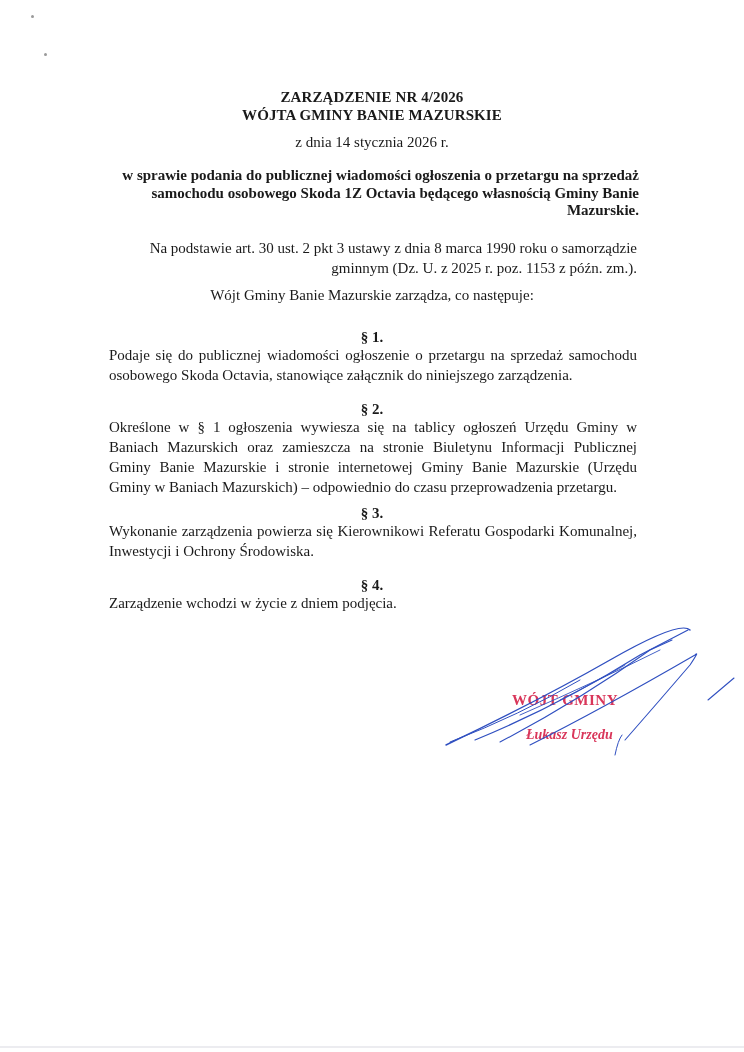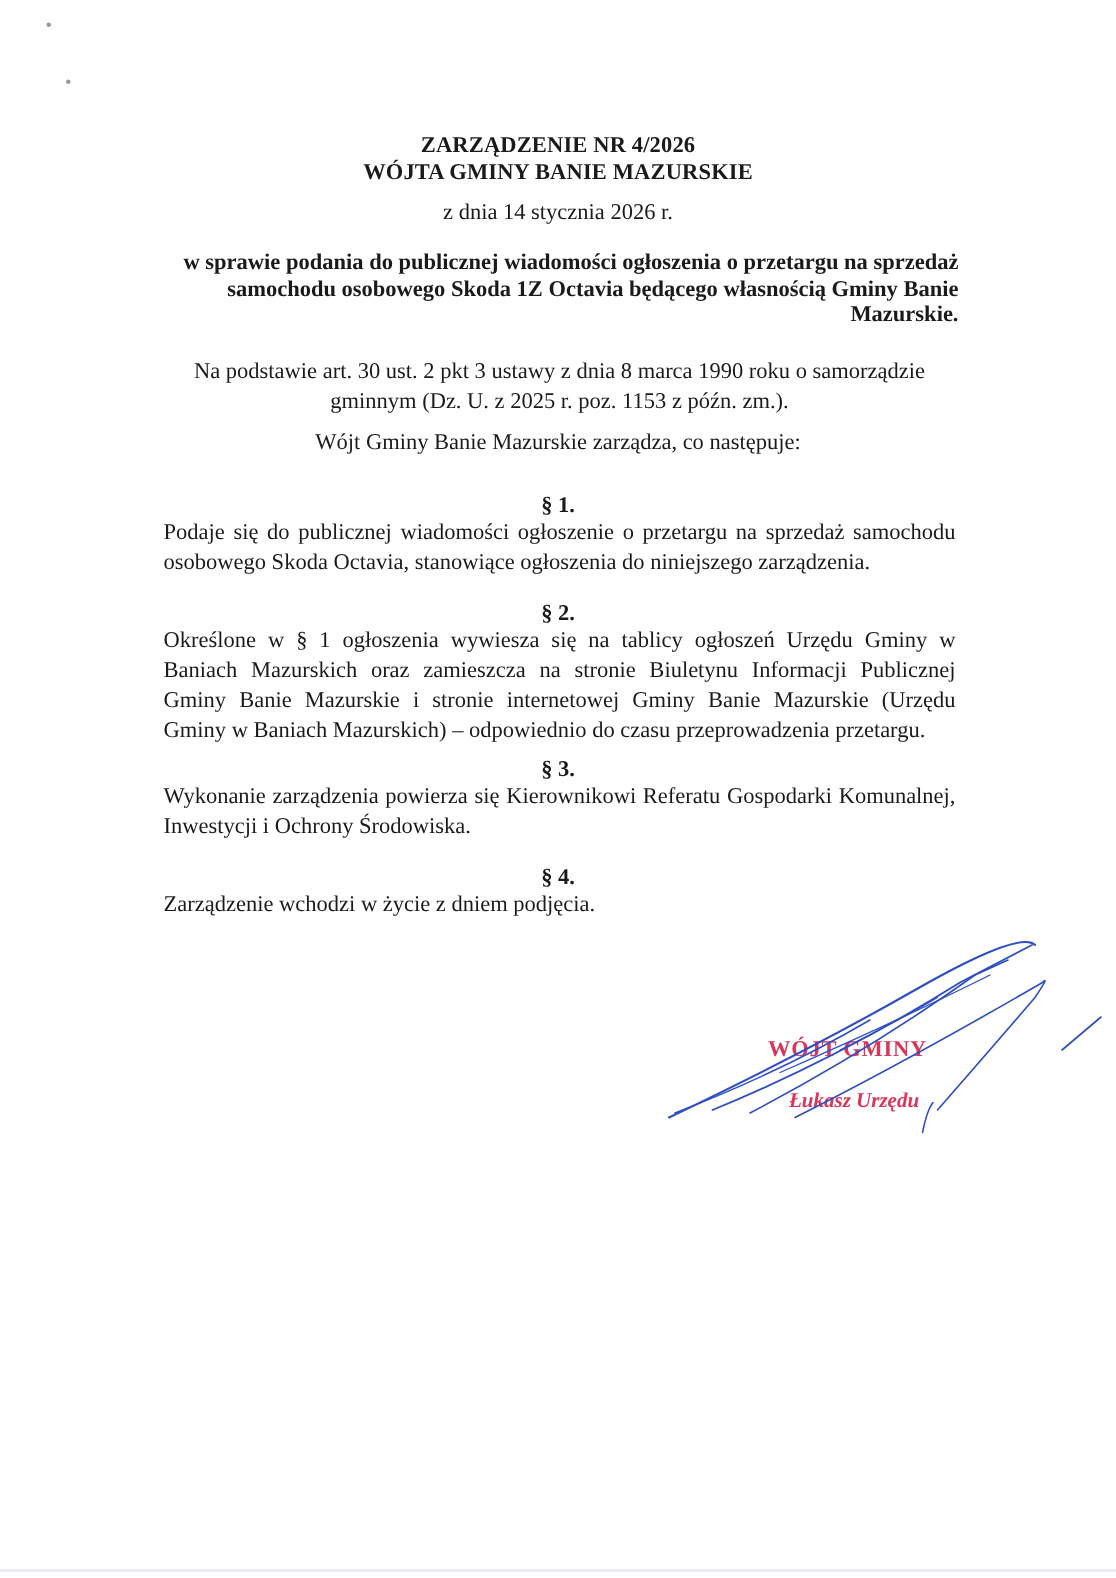--- a/index.html
+++ b/index.html
@@ -4,21 +4,21 @@
 <style>
   html, body { margin: 0; padding: 0; background: #ffffff; }
   body { width: 744px; height: 1052px; position: relative; overflow: hidden;
          font-family: "Liberation Serif", "DejaVu Serif", serif; color: #1a1a1a; }
   .page { position: absolute; inset: 0; }
   .center { position: absolute; left: 0; width: 744px; text-align: center; }
   .title { font-weight: bold; font-size: 15px; line-height: 18px; letter-spacing: 0.1px; }
   .date { font-size: 15px; }
   .subject { position: absolute; left: 109px; width: 530px; font-weight: bold; font-size: 15px; line-height: 17.5px; text-align: right; }
   .para { position: absolute; left: 109px; width: 528px; font-size: 15px; line-height: 20px; text-align: justify; }
-  .para.nojust { text-align: center; }
+  .para.nojust { text-align: right; }
   .sect { font-weight: bold; font-size: 15px; }
   .speck { position: absolute; width: 3px; height: 3px; background: #9a9a9a; border-radius: 50%; }
   .stamp { position: absolute; color: #d9365a; font-weight: bold; font-size: 15px; font-family: "Liberation Serif", serif; }
   .stamp.name { font-style: italic; font-size: 14px; }
   .sig { position: absolute; left: 0; top: 0; }
   .bottom-line { position: absolute; left: 0; top: 1046px; width: 744px; height: 2px; background: #ececf0; }
 </style>
 </head>
 <body>
 
@@ -34,21 +34,21 @@
 
   <div class="center date" style="top:134px;">z dnia 14 stycznia 2026 r.</div>
 
   <div class="subject" style="top:167px;">w sprawie podania do publicznej wiadomości ogłoszenia o przetargu na sprzedaż samochodu osobowego Skoda 1Z Octavia będącego własnością Gminy Banie Mazurskie.</div>
 
   <div class="para nojust" style="top:238px;">Na podstawie art. 30 ust. 2 pkt 3 ustawy z dnia 8 marca 1990 roku o samorządzie gminnym (Dz. U. z 2025 r. poz. 1153 z późn. zm.).</div>
 
   <div class="center date" style="top:287px;">Wójt Gminy Banie Mazurskie zarządza, co następuje:</div>
 
   <div class="center sect" style="top:329px;">§ 1.</div>
-  <div class="para" style="top:345px;">Podaje się do publicznej wiadomości ogłoszenie o przetargu na sprzedaż samochodu osobowego Skoda Octavia, stanowiące ogłoszenia do niniejszego zarządzenia.</div>
+  <div class="para" style="top:345px;">Podaje się do publicznej wiadomości ogłoszenie o przetargu na sprzedaż samochodu osobowego Skoda Octavia, stanowiące załącznik do niniejszego zarządzenia.</div>
 
   <div class="center sect" style="top:401px;">§ 2.</div>
   <div class="para" style="top:417px;">Określone w § 1 ogłoszenia wywiesza się na tablicy ogłoszeń Urzędu Gminy w Baniach Mazurskich oraz zamieszcza na stronie Biuletynu Informacji Publicznej Gminy Banie Mazurskie i stronie internetowej Gminy Banie Mazurskie (Urzędu Gminy w Baniach Mazurskich) – odpowiednio do czasu przeprowadzenia przetargu.</div>
 
   <div class="center sect" style="top:505px;">§ 3.</div>
   <div class="para" style="top:521px;">Wykonanie zarządzenia powierza się Kierownikowi Referatu Gospodarki Komunalnej, Inwestycji i Ochrony Środowiska.</div>
 
   <div class="center sect" style="top:577px;">§ 4.</div>
   <div class="para" style="top:593px;">Zarządzenie wchodzi w życie z dniem podjęcia.</div>
 

